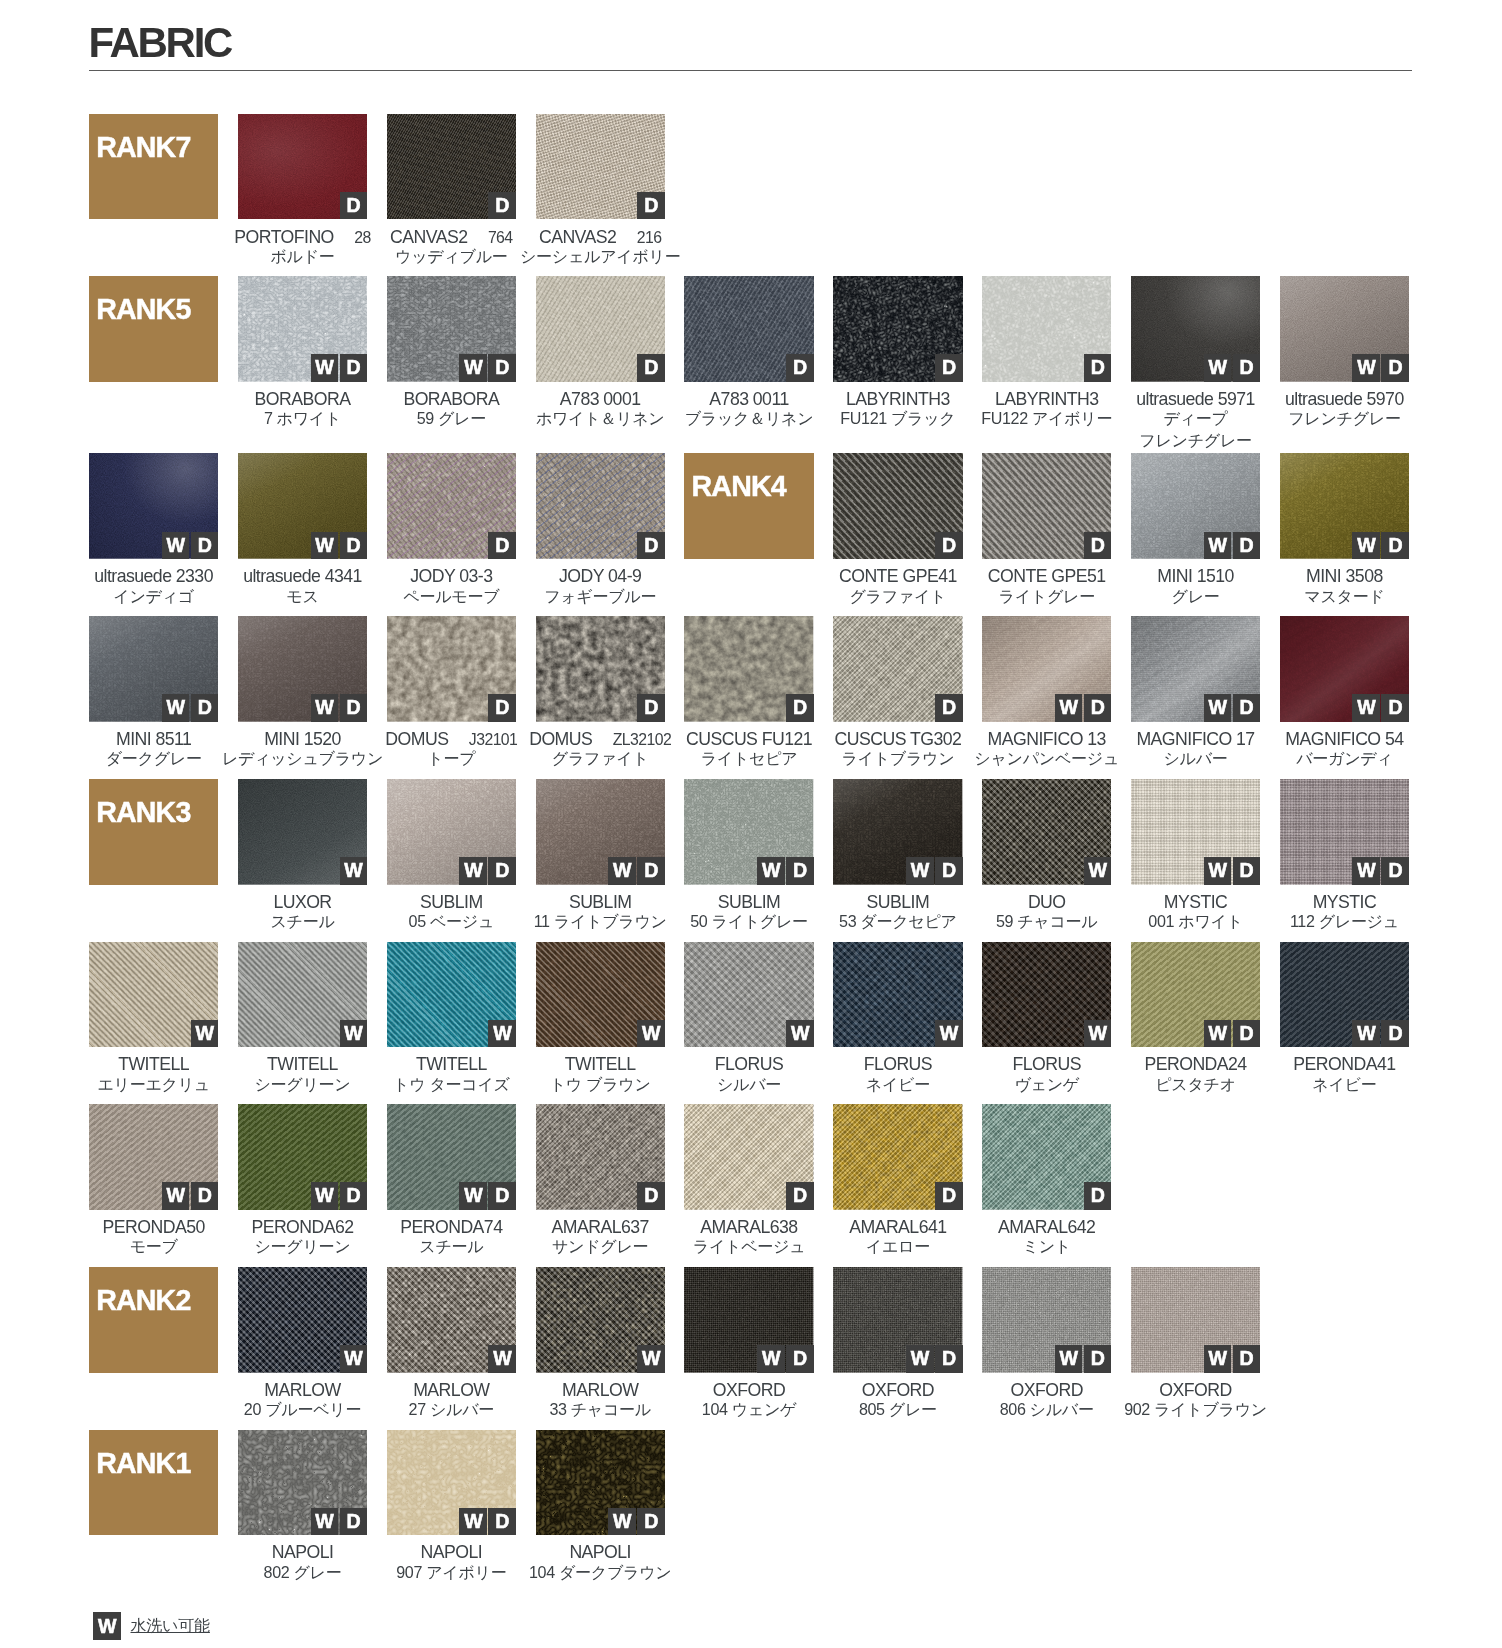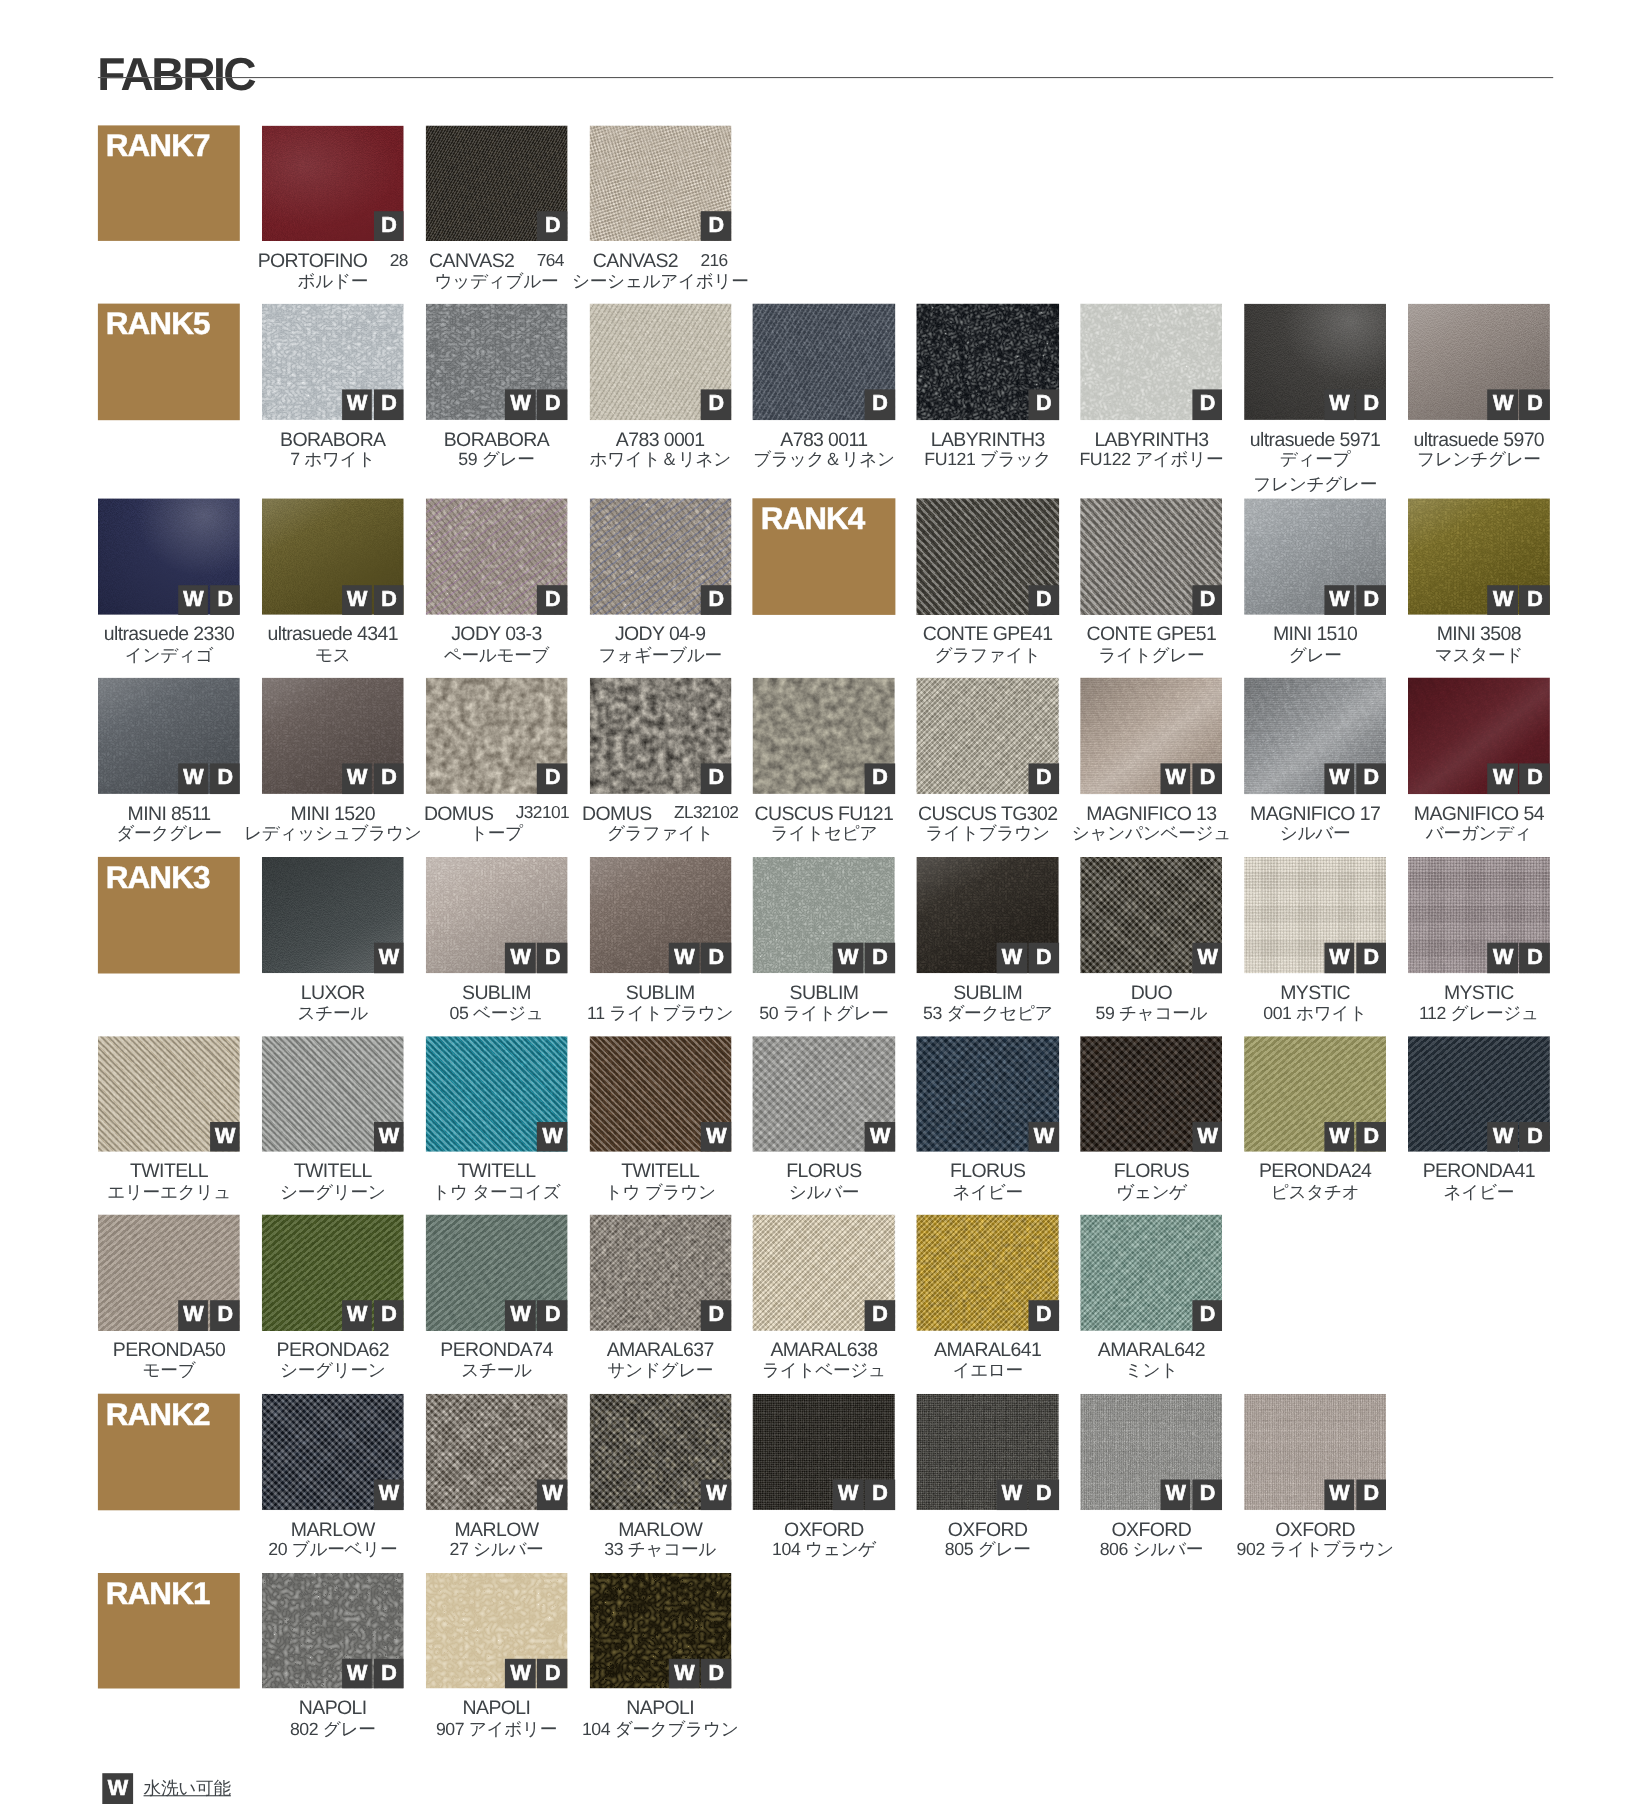--- a/index.html
+++ b/index.html
@@ -7,31 +7,31 @@
   body{
     width:1502px;height:1648px;background:#ffffff;
     font-family:"Liberation Sans",sans-serif;
     color:#3d4246;
     -webkit-font-smoothing:antialiased;
   }
   #page{position:relative;width:1502px;height:1648px;overflow:hidden;}
   #title{
     position:absolute;left:88.5px;top:22px;
     font-size:42px;font-weight:bold;letter-spacing:-2.3px;
-    color:#333333;line-height:1;margin-top:25px;
+    color:#333333;line-height:1;
   }
   #rule{position:absolute;left:88.5px;top:69.6px;width:1323.5px;height:1.4px;background:#5a5a5a;}
   #grid{position:absolute;left:89px;top:113.7px;width:1331px;}
   .row{display:flex;gap:19.55px;min-height:162.7px;align-items:flex-start;}
   .cell{width:129.3px;flex:0 0 129.3px;}
   .rankbox{
     width:129.3px;height:105.7px;background:#a47e49;
     color:#ffffff;font-size:28.6px;font-weight:bold;
     letter-spacing:-0.85px;-webkit-text-stroke:0.45px #ffffff;
-    display:block;padding-top:5px;padding-left:7.2px;
+    display:block;padding-top:19px;padding-left:7.2px;
     box-sizing:border-box;line-height:1;
   }
   .chip{position:relative;width:129.3px;height:105.7px;overflow:hidden;}
   .chip svg{position:absolute;left:0;top:0;width:100%;height:100%;display:block;}
   .wv{position:absolute;left:0;top:0;right:0;bottom:0;pointer-events:none;}
   .wv-twillR{background:repeating-linear-gradient(45deg,rgba(255,255,255,.26) 0 1.5px,rgba(0,0,0,0) 1.5px 2.2px,rgba(0,0,0,.20) 2.2px 3.5px,rgba(0,0,0,0) 3.5px 4.3px);}
   .wv-ribR{background:repeating-linear-gradient(48deg,rgba(255,255,255,.30) 0 1.7px,rgba(255,255,255,0) 1.7px 2.6px,rgba(0,0,0,.26) 2.6px 4.3px,rgba(0,0,0,0) 4.3px 5.2px);}
   .wv-twillL{background:repeating-linear-gradient(-58deg,rgba(255,255,255,.13) 0 1.2px,rgba(0,0,0,0) 1.2px 1.9px,rgba(0,0,0,.11) 1.9px 3.0px,rgba(0,0,0,0) 3.0px 3.8px);}
   .wv-tweed{background:repeating-linear-gradient(-60deg,rgba(255,255,255,.14) 0 1.1px,rgba(0,0,0,.14) 1.1px 2.2px);}
   .wv-satinS{background:linear-gradient(-39deg,rgba(0,0,0,.14) 0%,rgba(0,0,0,.02) 28%,rgba(255,255,255,.09) 46%,rgba(255,255,255,.03) 58%,rgba(0,0,0,.06) 80%,rgba(0,0,0,.16) 100%);}

